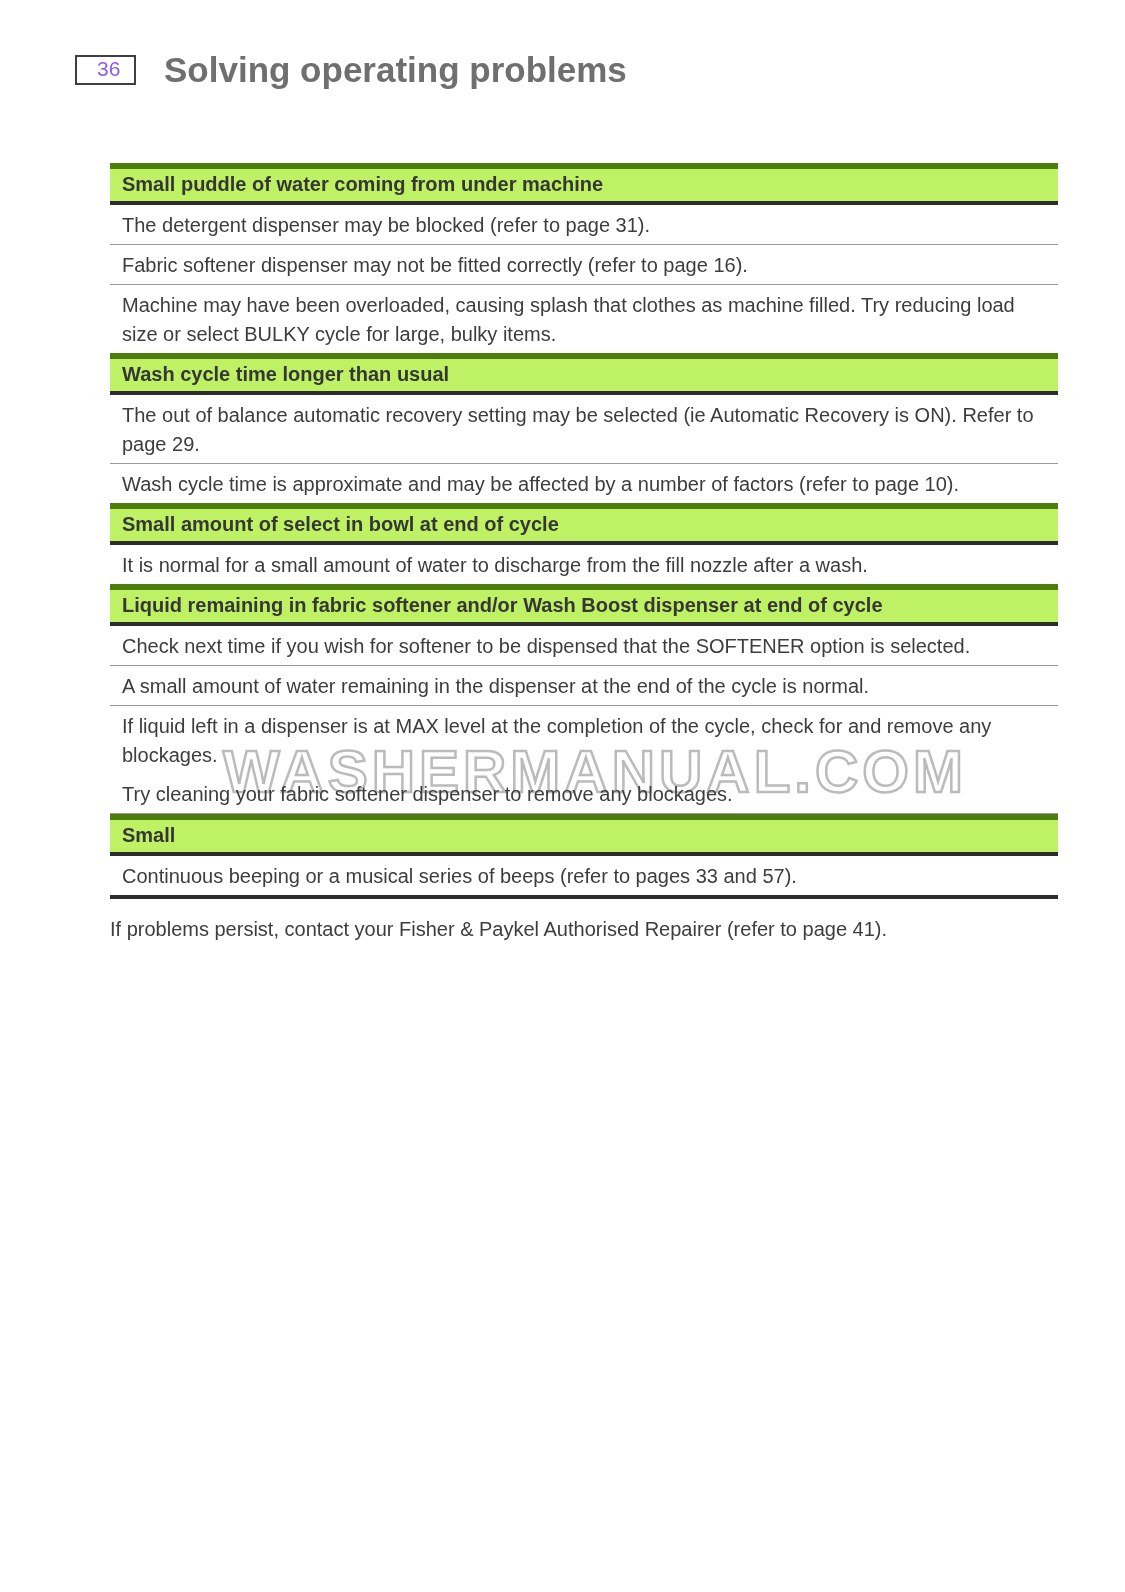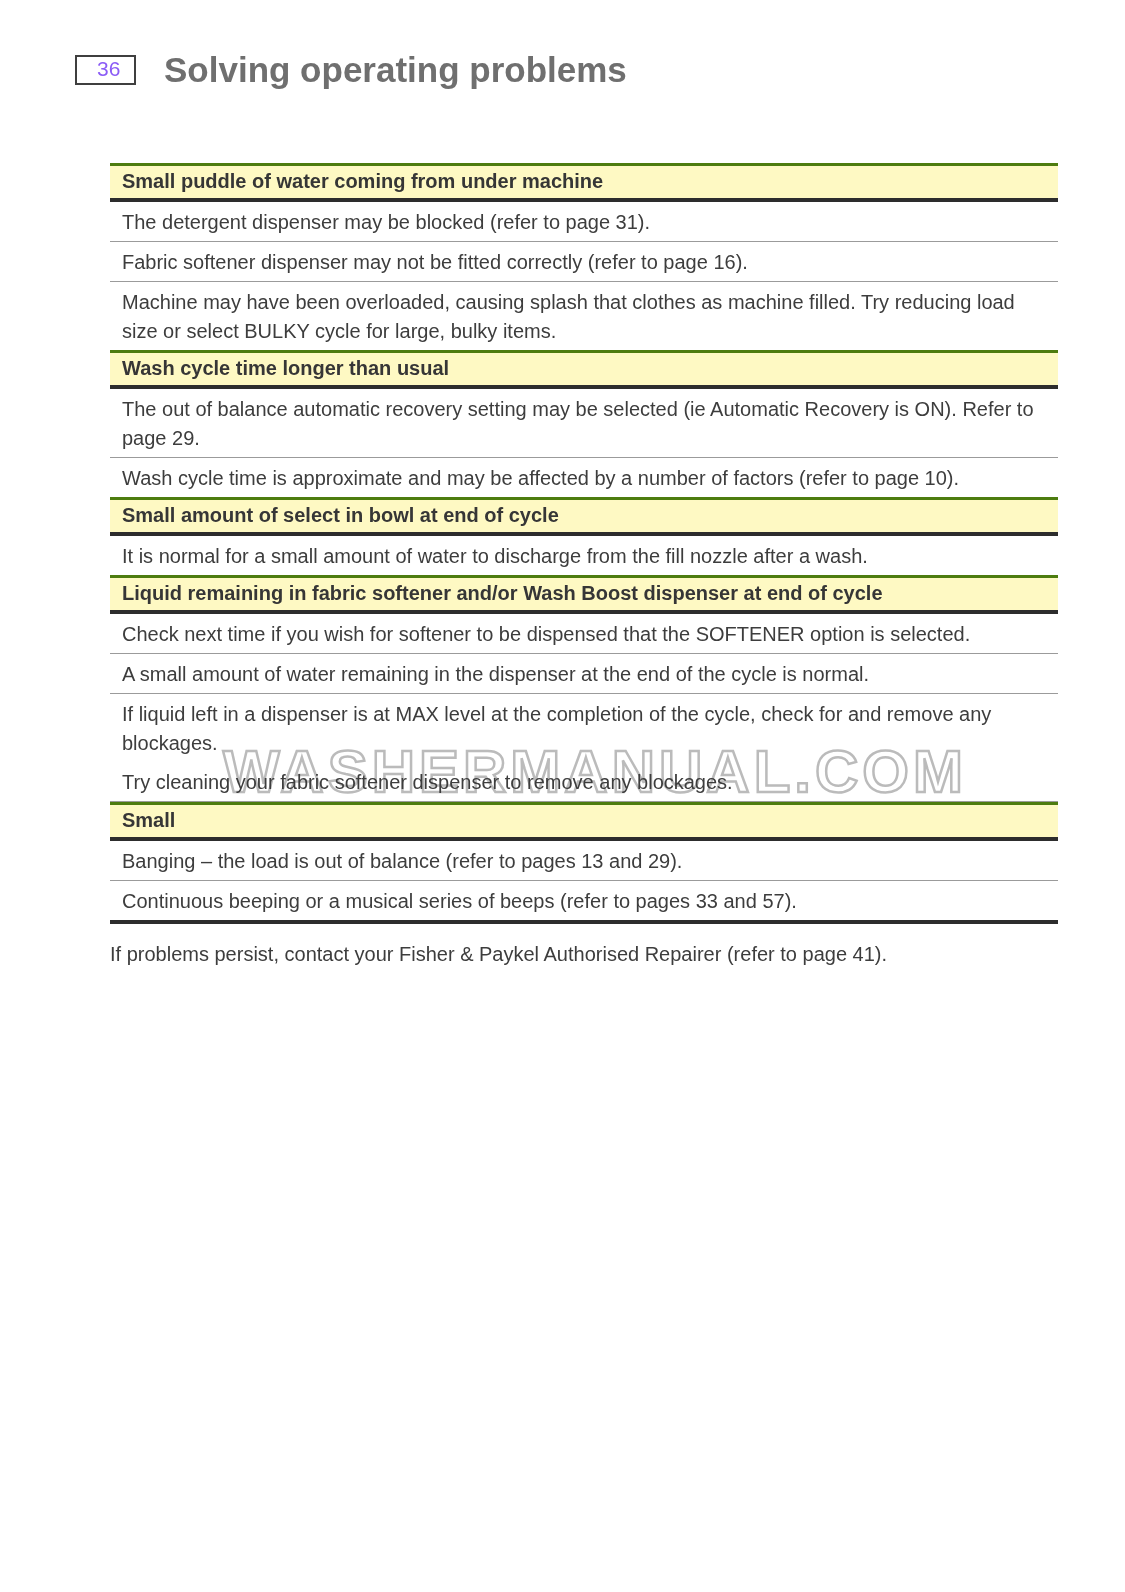--- a/index.html
+++ b/index.html
@@ -60,22 +60,22 @@
     left: 110px;
     top: 163px;
     width: 948px;
     z-index: 1;
   }
   .problem-table {
     width: 100%;
     border-bottom: 4px solid #2d2d2d;
   }
   .section-header {
-    background: #fef9c3;
-    border-top: 3px solid #4d7c0f;
+    background: #bef264;
+    border-top: 6px solid #4d7c0f;
     border-bottom: 4px solid #2d2d2d;
     padding: 3px 12px 4px 12px;
     font-size: 20px;
     font-weight: bold;
     color: #363636;
     line-height: 25px;
   }
   .table-row {
     padding: 6px 12px 4px 12px;
     font-size: 20px;
@@ -117,19 +117,18 @@
         <div class="table-row">The out of balance automatic recovery setting may be selected (ie Automatic Recovery is ON). Refer to page 29.</div>
         <div class="table-row section-last">Wash cycle time is approximate and may be affected by a number of factors (refer to page 10).</div>
         <div class="section-header">Small amount of select in bowl at end of cycle</div>
         <div class="table-row section-last">It is normal for a small amount of water to discharge from the fill nozzle after a wash.</div>
         <div class="section-header">Liquid remaining in fabric softener and/or Wash Boost dispenser at end of cycle</div>
         <div class="table-row">Check next time if you wish for softener to be dispensed that the SOFTENER option is selected.</div>
         <div class="table-row">A small amount of water remaining in the dispenser at the end of the cycle is normal.</div>
         <div class="table-row section-last">If liquid left in a dispenser is at MAX level at the completion of the cycle, check for and remove any blockages.</div>
         <div class="table-row">Try cleaning your fabric softener dispenser to remove any blockages.</div>
         <div class="section-header">Small</div>
-        <div class="table-row">Banging – the load is out of balance (refer to pages 13 and 29).</div>
         <div class="table-row section-last">Continuous beeping or a musical series of beeps (refer to pages 33 and 57).</div>
       </div>
     <div class="page-footer">If problems persist, contact your Fisher &amp; Paykel Authorised Repairer (refer to page 41).</div>
   </div>
 
 </div>
 
 </body></html>

